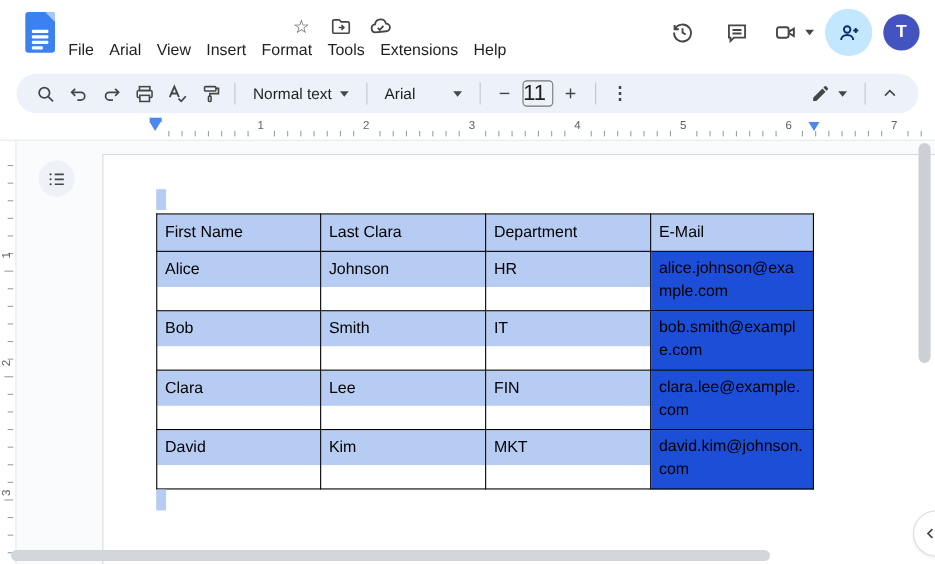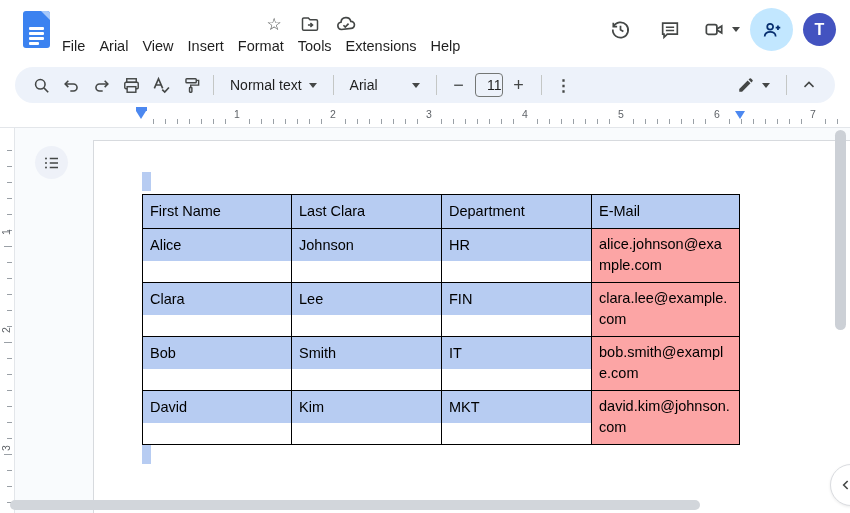--- a/index.html
+++ b/index.html
@@ -22,21 +22,21 @@
   .video-wrap { display:flex; align-items:center; gap:4px; }
   .caret { width:0; height:0; border-left:4px solid transparent; border-right:4px solid transparent; border-top:5px solid #444746; display:inline-block; }
   .share-circle { width:43px; height:43px; border-radius:50%; background:#c2e7ff; display:flex; align-items:center; justify-content:center; color:#062e6f; cursor:pointer; }
   .avatar { width:33px; height:33px; border-radius:50%; background:#4353c0; color:#fff; font-size:16px; font-weight:bold; display:flex; align-items:center; justify-content:center; cursor:pointer; }
 
   
   .toolbar { position:absolute; left:15px; top:67px; width:820px; height:36px; background:#edf2fa; border-radius:18px; display:flex; align-items:center; padding:0 12px; gap:2px; }
   .tb-btn { min-width:28px; height:28px; border-radius:4px; display:flex; align-items:center; justify-content:center; color:#444746; cursor:pointer; font-size:15px; }
   .tb-divider { width:1px; height:20px; background:#c4c7c5; margin:0 6px; }
   .tb-select { display:flex; align-items:center; gap:7px; padding:0 8px; height:28px; border-radius:4px; cursor:pointer; font-size:14px; color:#1f1f1f; }
-  .fs-box { width:28px; height:24px; border:1px solid #747775; border-radius:4px; display:flex; align-items:center; justify-content:flex-end; font-size:14px; color:#1f1f1f; background:transparent; cursor:text; }
+  .fs-box { width:28px; height:24px; border:1px solid #747775; border-radius:4px; display:flex; align-items:center; justify-content:flex-start; font-size:20px; color:#1f1f1f; background:transparent; cursor:text; }
   .glyph-lg { font-size:18px; color:#444746; }
   .spacer { flex:1; }
 
   
   .ruler-h { position:absolute; left:0; top:105px; width:850px; height:23px; background:#fff; border-bottom:1px solid #e3e6ea; }
   .tick { position:absolute; bottom:3px; width:1px; height:5px; background:#9aa0a6; }
   .rnum { position:absolute; top:3px; width:14px; text-align:center; font-size:10.5px; color:#5f6368; }
   .ind-left { position:absolute; left:136px; top:2px; width:11px; cursor:pointer; }
   .ind-left .bar { width:11px; height:4px; background:#4c88f0; }
   .tri-down { width:0; height:0; border-left:5.5px solid transparent; border-right:5.5px solid transparent; border-top:8px solid #4c88f0; }
@@ -51,21 +51,21 @@
   .outline-btn { position:absolute; left:35px; top:18px; width:33px; height:33px; border-radius:50%; background:#eef1f8; display:flex; align-items:center; justify-content:center; color:#444746; cursor:pointer; }
   .page { position:absolute; left:93px; top:12px; width:790px; height:380px; background:#fff; border:1px solid #d7dade; border-bottom:none; }
   .para-mark { position:absolute; width:9px; height:19px; background:#b7ccf2; }
 
   
   .gdoc-table { position:absolute; left:48px; top:53px; border-collapse:collapse; table-layout:fixed; }
   .gdoc-table td { border:1px solid #000; padding:0; vertical-align:top; font-size:14.5px; color:#000; }
   .hcell { height:33px; background:#b7ccf2; line-height:33px; padding:0 7px !important; }
   .l1 { height:32px; line-height:32px; padding:0 7px; background:#b7ccf2; white-space:nowrap; overflow:hidden; }
   .l2 { height:21px; background:#fff; }
-  td.email-cell { background:#fca5a5; padding:5px 7px 0 7px !important; line-height:21px; word-break:break-all; height:53px; }
+  td.email-cell { background:#1d4ed8; padding:5px 7px 0 7px !important; line-height:21px; word-break:break-all; height:53px; }
 
   
   .vscroll { position:absolute; right:4px; top:2px; width:11px; height:200px; background:#ccd0d6; border-radius:6px; cursor:pointer; }
   .hscroll { position:absolute; left:10px; top:372px; width:690px; height:10px; background:#d2d6db; border-radius:5px; cursor:pointer; }
   .side-toggle { position:absolute; left:830px; top:336px; width:42px; height:42px; border-radius:50%; background:#fff; border:1px solid #dadce0; display:flex; align-items:center; color:#444746; padding-left:7px; cursor:pointer; box-shadow:0 1px 3px rgba(0,0,0,.08); }
   svg { display:block; }
 </style>
 </head>
 <body>
 
@@ -349,47 +349,47 @@
               <div class="l2"></div>
             </td>
             <td>
               <div class="l1">HR</div>
               <div class="l2"></div>
             </td>
             <td class="email-cell">alice.johnson@example.com</td>
           </tr>
           <tr>
             <td>
-              <div class="l1">Clara</div>
-              <div class="l2"></div>
-            </td>
-            <td>
-              <div class="l1">Lee</div>
-              <div class="l2"></div>
-            </td>
-            <td>
-              <div class="l1">FIN</div>
-              <div class="l2"></div>
-            </td>
-            <td class="email-cell">clara.lee@example.com</td>
+              <div class="l1">Bob</div>
+              <div class="l2"></div>
+            </td>
+            <td>
+              <div class="l1">Smith</div>
+              <div class="l2"></div>
+            </td>
+            <td>
+              <div class="l1">IT</div>
+              <div class="l2"></div>
+            </td>
+            <td class="email-cell">bob.smith@example.com</td>
           </tr>
           <tr>
             <td>
-              <div class="l1">Bob</div>
-              <div class="l2"></div>
-            </td>
-            <td>
-              <div class="l1">Smith</div>
-              <div class="l2"></div>
-            </td>
-            <td>
-              <div class="l1">IT</div>
-              <div class="l2"></div>
-            </td>
-            <td class="email-cell">bob.smith@example.com</td>
+              <div class="l1">Clara</div>
+              <div class="l2"></div>
+            </td>
+            <td>
+              <div class="l1">Lee</div>
+              <div class="l2"></div>
+            </td>
+            <td>
+              <div class="l1">FIN</div>
+              <div class="l2"></div>
+            </td>
+            <td class="email-cell">clara.lee@example.com</td>
           </tr>
           <tr>
             <td>
               <div class="l1">David</div>
               <div class="l2"></div>
             </td>
             <td>
               <div class="l1">Kim</div>
               <div class="l2"></div>
             </td>

